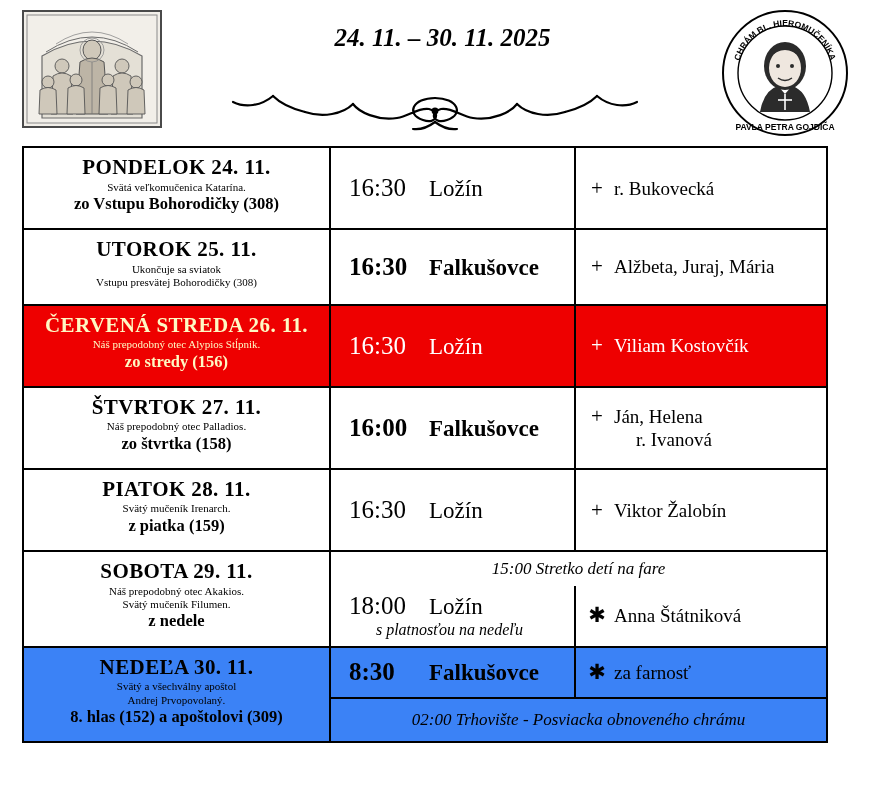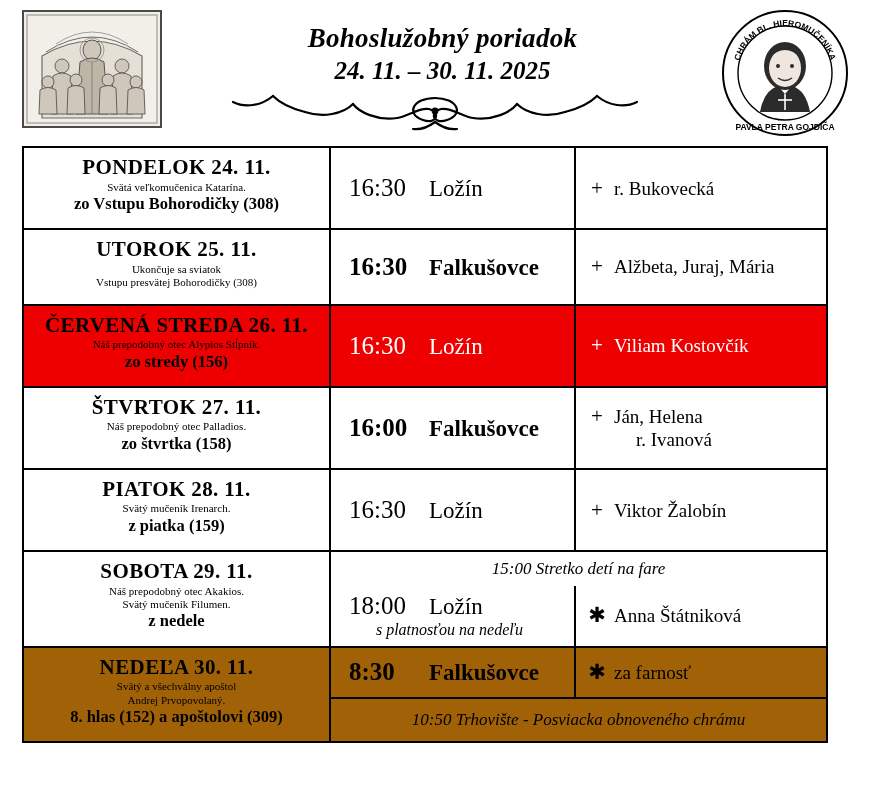--- a/index.html
+++ b/index.html
@@ -158,23 +158,23 @@
     font-size: 17px;
     font-style: italic;
     padding: 7px 4px 7px 4px;
   }
 
   
   .row-red td {
     background: #ee0000;
     color: #ffffff;
   }
-  .row-red .daycell { color: #000000; }
+  .row-red .daycell { color: #fef9c3; }
   .row-grey td {
-    background: #a16207;
+    background: #3b82f6;
   }
   .cell-grey { background: #d9d9d9; }
 
   .nb { border-bottom: none !important; margin-left: 28px; }
   .nt { border-top: none !important; }
 </style>
 </head>
 <body>
 
 <div class="page">
@@ -208,21 +208,20 @@
         </g>
 
         <circle cx="70" cy="40" r="12" fill="none" stroke="#8a8a8a" stroke-width="0.8"></circle>
 
         <path d="M24 42 Q70 12 116 42" fill="none" stroke="#6b6b6b" stroke-width="1"></path>
         <path d="M34 34 Q70 10 106 34" fill="none" stroke="#8a8a8a" stroke-width="0.8"></path>
       </svg>
     </div>
 
     <div class="title-block">
-      <div class="title-line1">Bohoslužobný poriadok</div>
       <div class="title-line2">24. 11. – 30. 11. 2025</div>
     </div>
 
     <div class="divider-orn">
       <svg viewBox="0 0 420 48" width="420" height="48" xmlns="http://www.w3.org/2000/svg">
         <g fill="none" stroke="#000000" stroke-width="2.2" stroke-linecap="round">
           <path d="M210 10 C232 10 240 26 222 32 C208 37 204 24 216 21 C226 19 236 28 248 30 C268 33 286 24 292 16"></path>
           <path d="M210 10 C188 10 180 26 198 32 C212 37 216 24 204 21 C194 19 184 28 172 30 C152 33 134 24 128 16"></path>
           <path d="M292 16 C302 26 322 30 340 24"></path>
           <path d="M128 16 C118 26 98 30 80 24"></path>
@@ -459,20 +458,20 @@
           <div class="intcell">
             <div class="introw">
               <span class="i-mark">✱</span>
               <span class="i-text">za farnosť</span>
             </div>
           </div>
         </td>
       </tr>
       <tr class="row-grey">
         <td colspan="2" class="cell-grey">
-          <div class="wide-note">10:50  Trhovište  -  Posviacka obnoveného chrámu</div>
+          <div class="wide-note">02:00  Trhovište  -  Posviacka obnoveného chrámu</div>
         </td>
       </tr>
 
     </tbody>
   </table>
 
 </div>
 
 </body></html>

